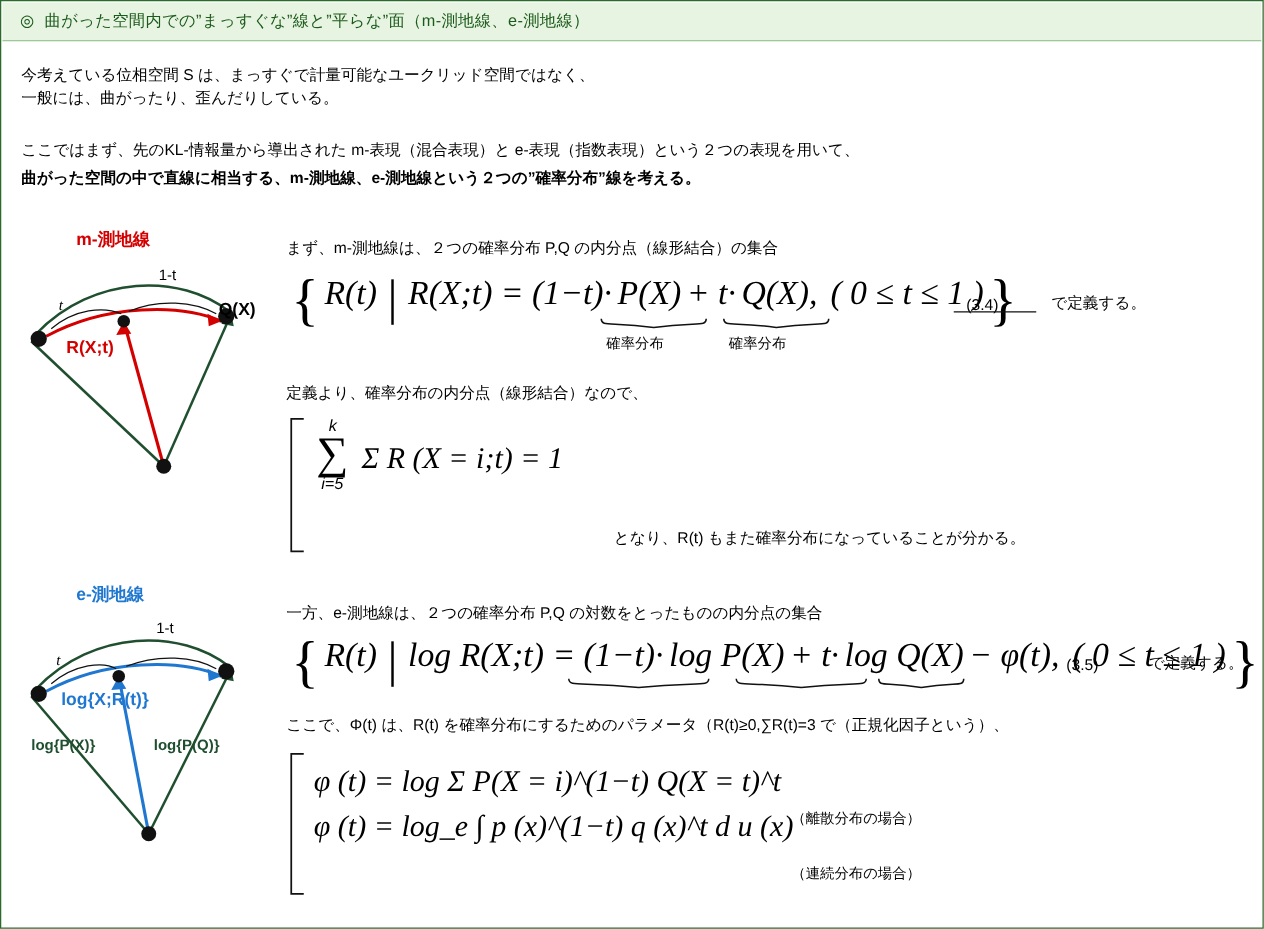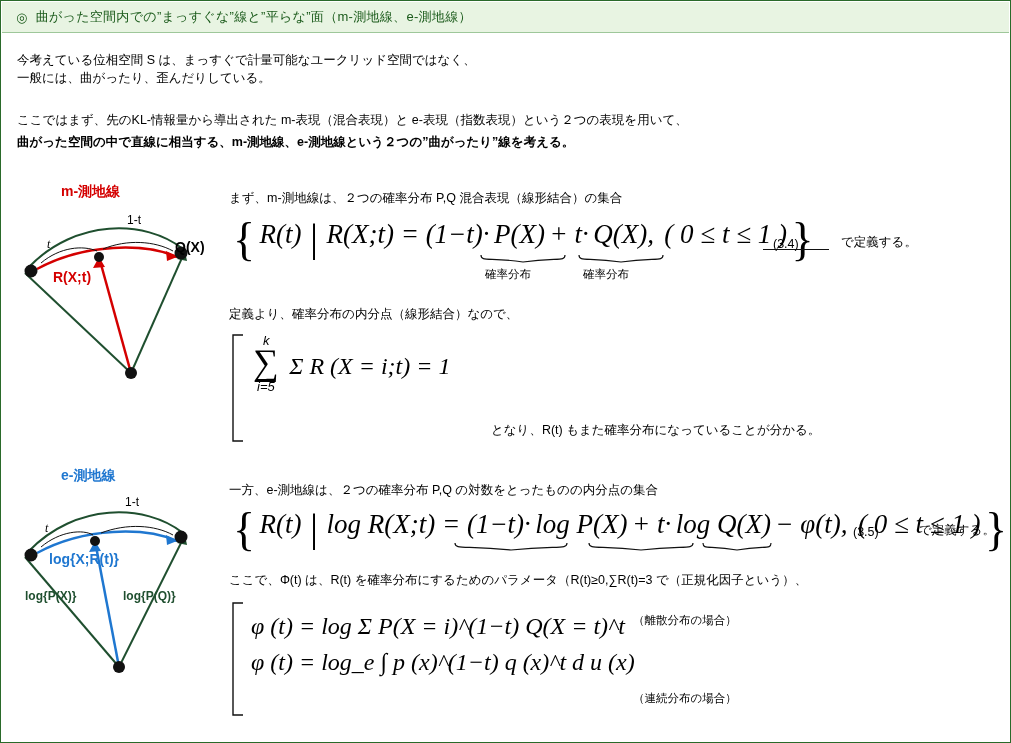--- a/index.html
+++ b/index.html
@@ -42,21 +42,21 @@
 <div id="page">
 
   <div class="title-bar">
     <span class="t">◎</span>
     <span class="t" style="padding-left:8px;">曲がった空間内での”まっすぐな”線と”平らな”面（m-測地線、e-測地線）</span>
   </div>
 
   <div class="body-text" style="left:16px;top:50px;">今考えている位相空間 S は、まっすぐで計量可能なユークリッド空間ではなく、</div>
   <div class="body-text" style="left:16px;top:68px;">一般には、曲がったり、歪んだりしている。</div>
   <div class="body-text" style="left:16px;top:110px;">ここではまず、先のKL-情報量から導出された m-表現（混合表現）と e-表現（指数表現）という２つの表現を用いて、</div>
-  <div class="body-text bold" style="left:16px;top:132px;">曲がった空間の中で直線に相当する、m-測地線、e-測地線という２つの”曲がったり”線を考える。</div>
+  <div class="body-text bold" style="left:16px;top:132px;">曲がった空間の中で直線に相当する、m-測地線、e-測地線という２つの”確率分布”線を考える。</div>
 
   <div class="abs" style="left:14px;top:182px;width:215px;height:205px;">
     <div class="lbl-head red abs" style="left:46px;top:0px;">m-測地線</div>
     <svg width="215" height="190" style="position:absolute;left:0;top:18px;">
 
       <g stroke="#1f4f2f" stroke-width="2" fill="none">
         <line x1="116" y1="172" x2="10" y2="72"></line>
         <line x1="116" y1="172" x2="170" y2="50"></line>
       </g>
 
@@ -78,21 +78,21 @@
       <circle cx="16" cy="70" r="6.5" fill="#111"></circle>
       <circle cx="166" cy="52" r="6.5" fill="#111"></circle>
       <circle cx="84" cy="56" r="5" fill="#111"></circle>
     </svg>
     <div class="abs" style="left:32px;top:54px;font-size:12px;font-style:italic;font-family:'Liberation Serif',serif;">t</div>
     <div class="abs" style="left:112px;top:30px;font-size:12px;">1-t</div>
     <div class="abs bold" style="left:160px;top:56px;font-size:14px;">Q(X)</div>
     <div class="abs bold red" style="left:38px;top:86px;font-size:14px;">R(X;t)</div>
   </div>
 
-  <div class="body-text" style="left:228px;top:188px;">まず、m-測地線は、２つの確率分布 P,Q 混合表現（線形結合）の集合</div>
+  <div class="body-text" style="left:228px;top:188px;">まず、m-測地線は、２つの確率分布 P,Q の内分点（線形結合）の集合</div>
 
   <div class="abs" style="left:232px;top:212px;">
     <span class="math brace" style="font-size:46px;vertical-align:-12px;">{</span>
     <span class="math mathbig">R(t)</span>
     <span class="math brace" style="font-size:40px;vertical-align:-8px;padding:0 4px;">|</span>
     <span class="math mathbig">R(X;t) = (1−t)·</span>
     <span class="math mathbig">P(X)</span>
     <span class="math mathbig">+ t·</span>
     <span class="math mathbig">Q(X),</span>
     <span class="math mathbig" style="padding-left:6px;">( 0 ≤ t ≤ 1 )</span>
@@ -185,20 +185,20 @@
 
   <div class="body-text" style="left:228px;top:570px;">ここで、Φ(t) は、R(t) を確率分布にするためのパラメータ（R(t)≥0,∑R(t)=3 で（正規化因子という）、</div>
 
   <svg class="abs" style="left:228px;top:600px;" width="16" height="116">
     <path d="M14,2 L4,2 L4,114 L14,114" stroke="#111" stroke-width="1.4" fill="none"></path>
   </svg>
 
   <div class="abs" style="left:250px;top:612px;">
     <span class="math mathmid">φ (t) = log Σ P(X = i)^(1−t) Q(X = t)^t</span>
   </div>
-  <div class="abs small-note" style="left:632px;top:612px;">（離散分布の場合）</div>
+  <div class="abs small-note" style="left:632px;top:646px;">（離散分布の場合）</div>
 
   <div class="abs" style="left:250px;top:648px;">
     <span class="math mathmid">φ (t) = log_e ∫ p (x)^(1−t) q (x)^t d u (x)</span>
   </div>
   <div class="abs small-note" style="left:632px;top:690px;">（連続分布の場合）</div>
 
 </div>
 
 </body></html>

